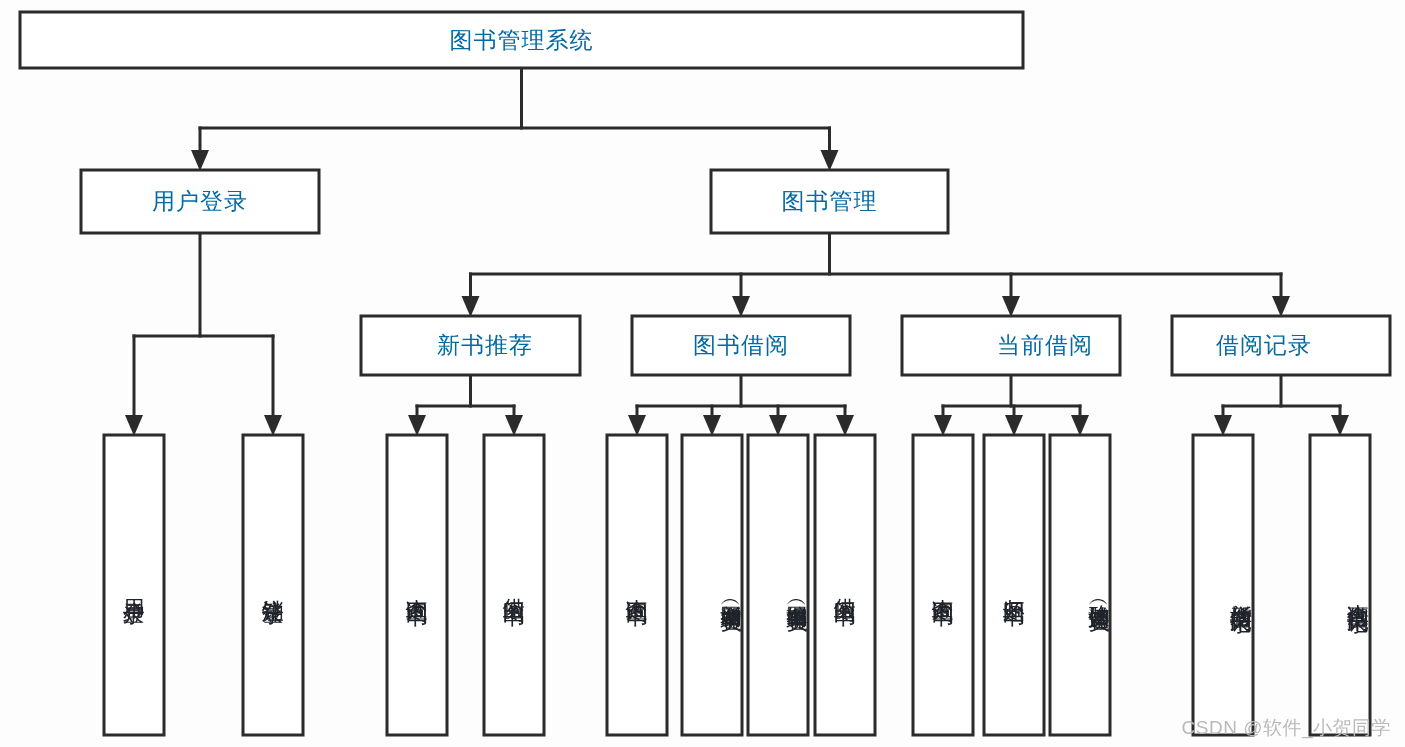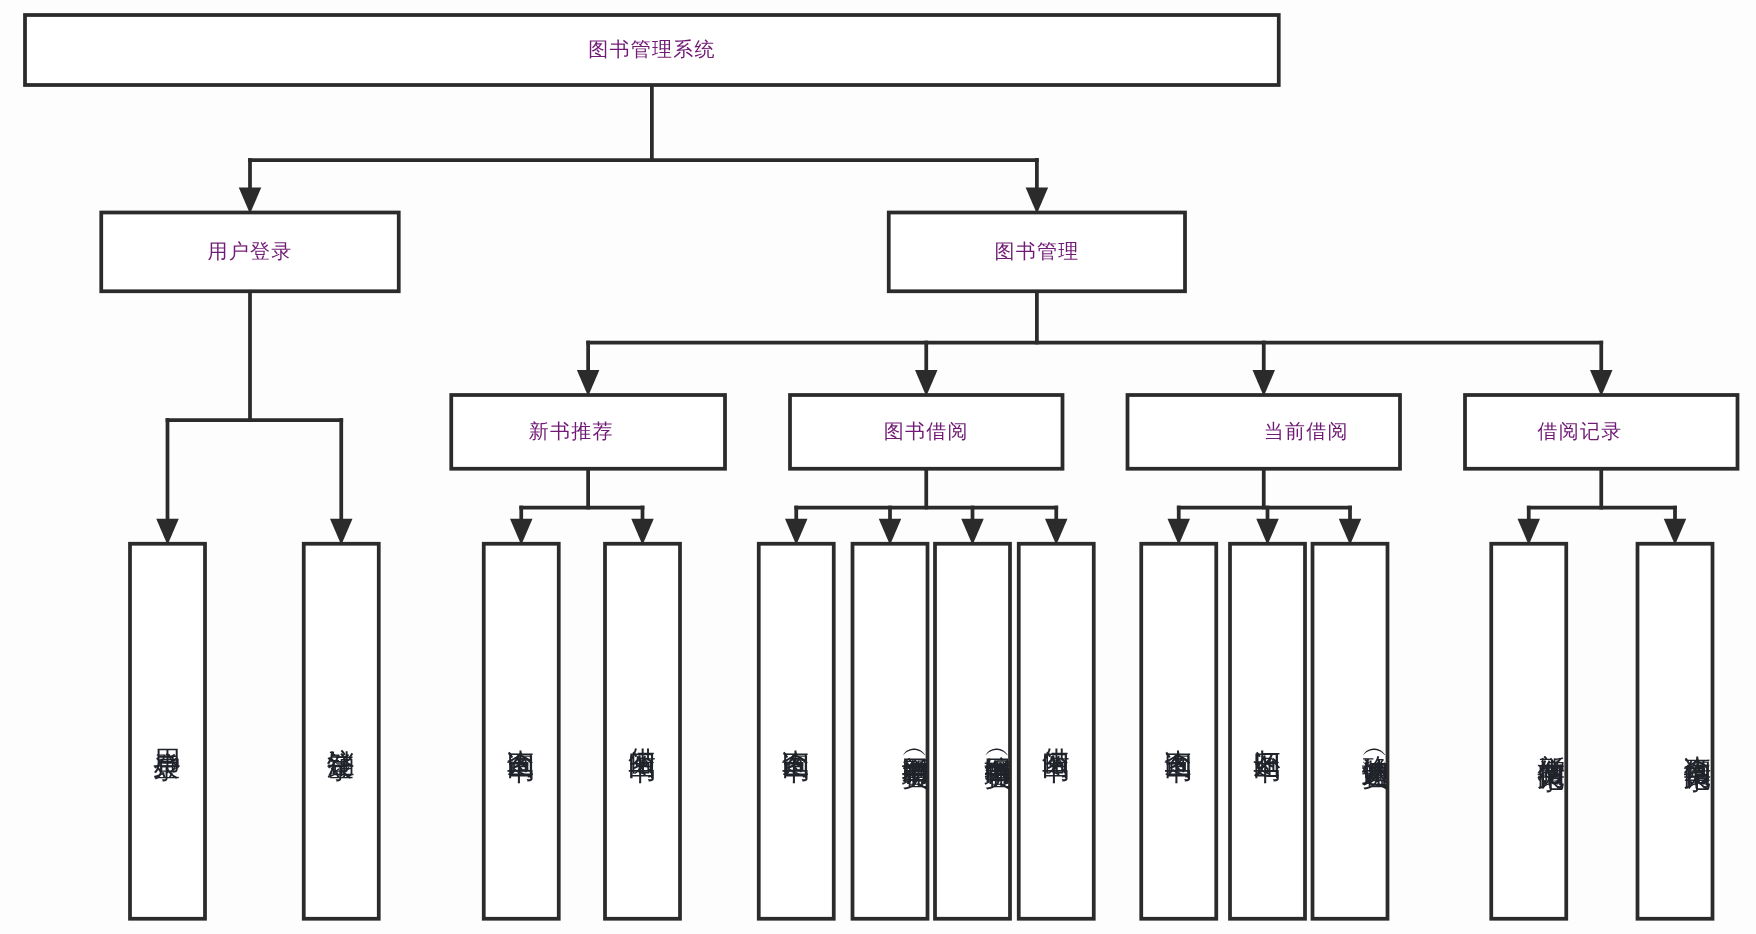--- a/index.html
+++ b/index.html
@@ -40,22 +40,22 @@
   }
   .arrow-head {
     fill: #2b2b2b;
     stroke: none;
   }
   .node-label-h {
     position: absolute;
     display: flex;
     align-items: center;
     justify-content: center;
-    color: #701a75;
-    font-size: 16px;
+    color: #0369a1;
+    font-size: 23px;
     letter-spacing: 1px;
     white-space: nowrap;
     pointer-events: none;
   }
   .node-label-v {
     position: absolute;
     display: flex;
     align-items: flex-start;
     justify-content: center;
     color: #20232a;
@@ -157,31 +157,32 @@
         <rect x="984" y="435" width="60" height="300" class="node-box"></rect>
         <rect x="1050" y="435" width="60" height="300" class="node-box"></rect>
         <rect x="1193" y="435" width="60" height="300" class="node-box"></rect>
         <rect x="1310" y="435" width="60" height="300" class="node-box"></rect>
       </g>
   </svg>
   <div id="label-layer">
       <div class="node-label-h" style="left: 20px; top: 12px; width: 1003px; height: 56px;">图书管理系统</div>
       <div class="node-label-h" style="left: 81px; top: 170px; width: 238px; height: 63px;">用户登录</div>
       <div class="node-label-h" style="left: 711px; top: 170px; width: 237px; height: 63px; font-family: Liberation Mono, monospace;">图书管理</div>
-      <div class="node-label-h" style="left: 361px; top: 316px; width: 192px; height: 59px;">新书推荐</div>
+      <div class="node-label-h" style="left: 361px; top: 316px; width: 192px; height: 59px; padding-left: 28px;">新书推荐</div>
       <div class="node-label-h" style="left: 632px; top: 316px; width: 218px; height: 59px; border-radius: 16px;">图书借阅</div>
       <div class="node-label-h" style="left: 902px; top: 316px; width: 218px; height: 59px; margin-left: 34px;">当前借阅</div>
       <div class="node-label-h" style="left: 1172px; top: 316px; width: 184px; height: 59px;">借阅记录</div>
       <div class="node-label-v" style="left: 104px; top: 435px; width: 60px; height: 300px; padding-top: 0px; box-sizing: border-box; align-items: center;">用户登录</div>
       <div class="node-label-v" style="left: 243px; top: 435px; width: 60px; height: 300px; padding-top: 0px; box-sizing: border-box; align-items: center;">注销登录</div>
       <div class="node-label-v" style="left: 387px; top: 435px; width: 60px; height: 300px; padding-top: 0px; box-sizing: border-box; align-items: center;">查询图书</div>
       <div class="node-label-v" style="left: 484px; top: 435px; width: 60px; height: 300px; padding-top: 0px; box-sizing: border-box; align-items: center;">借阅图书</div>
       <div class="node-label-v" style="left: 607px; top: 435px; width: 60px; height: 300px; padding-top: 0px; box-sizing: border-box; align-items: center;">查询图书</div>
       <div class="node-label-v" style="left: 682px; top: 435px; width: 60px; height: 300px; padding-top: 14px; box-sizing: border-box; font-size: 21px; letter-spacing: 1px;">新增图书（管理员）</div>
       <div class="node-label-v" style="left: 748px; top: 435px; width: 60px; height: 300px; padding-top: 14px; box-sizing: border-box; font-size: 21px; letter-spacing: 1px;">编辑图书（管理员）</div>
       <div class="node-label-v" style="left: 815px; top: 435px; width: 60px; height: 300px; padding-top: 0px; box-sizing: border-box; align-items: center;">借阅图书</div>
       <div class="node-label-v" style="left: 913px; top: 435px; width: 60px; height: 300px; padding-top: 0px; box-sizing: border-box; align-items: center;">查询图书</div>
       <div class="node-label-v" style="left: 984px; top: 435px; width: 60px; height: 300px; padding-top: 0px; box-sizing: border-box; align-items: center;">归还图书</div>
       <div class="node-label-v" style="left: 1050px; top: 435px; width: 60px; height: 300px; padding-top: 14px; box-sizing: border-box; font-size: 21px; letter-spacing: 1px;">确认归还（管理员）</div>
       <div class="node-label-v" style="left: 1193px; top: 435px; width: 60px; height: 300px; padding-top: 14px; box-sizing: border-box;">新增借阅记录</div>
       <div class="node-label-v" style="left: 1310px; top: 435px; width: 60px; height: 300px; padding-top: 14px; box-sizing: border-box;">查询借阅记录</div>
     </div>
+  <div class="watermark">CSDN @软件_小贺同学</div>
 </div>
 
 </body></html>

